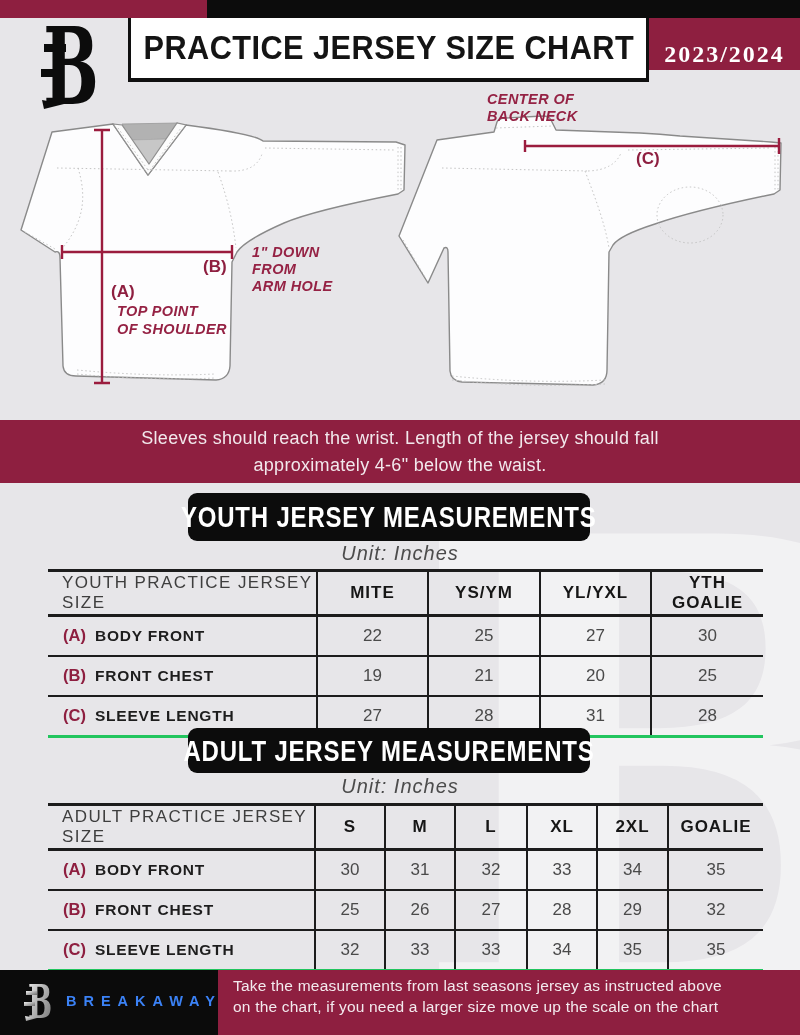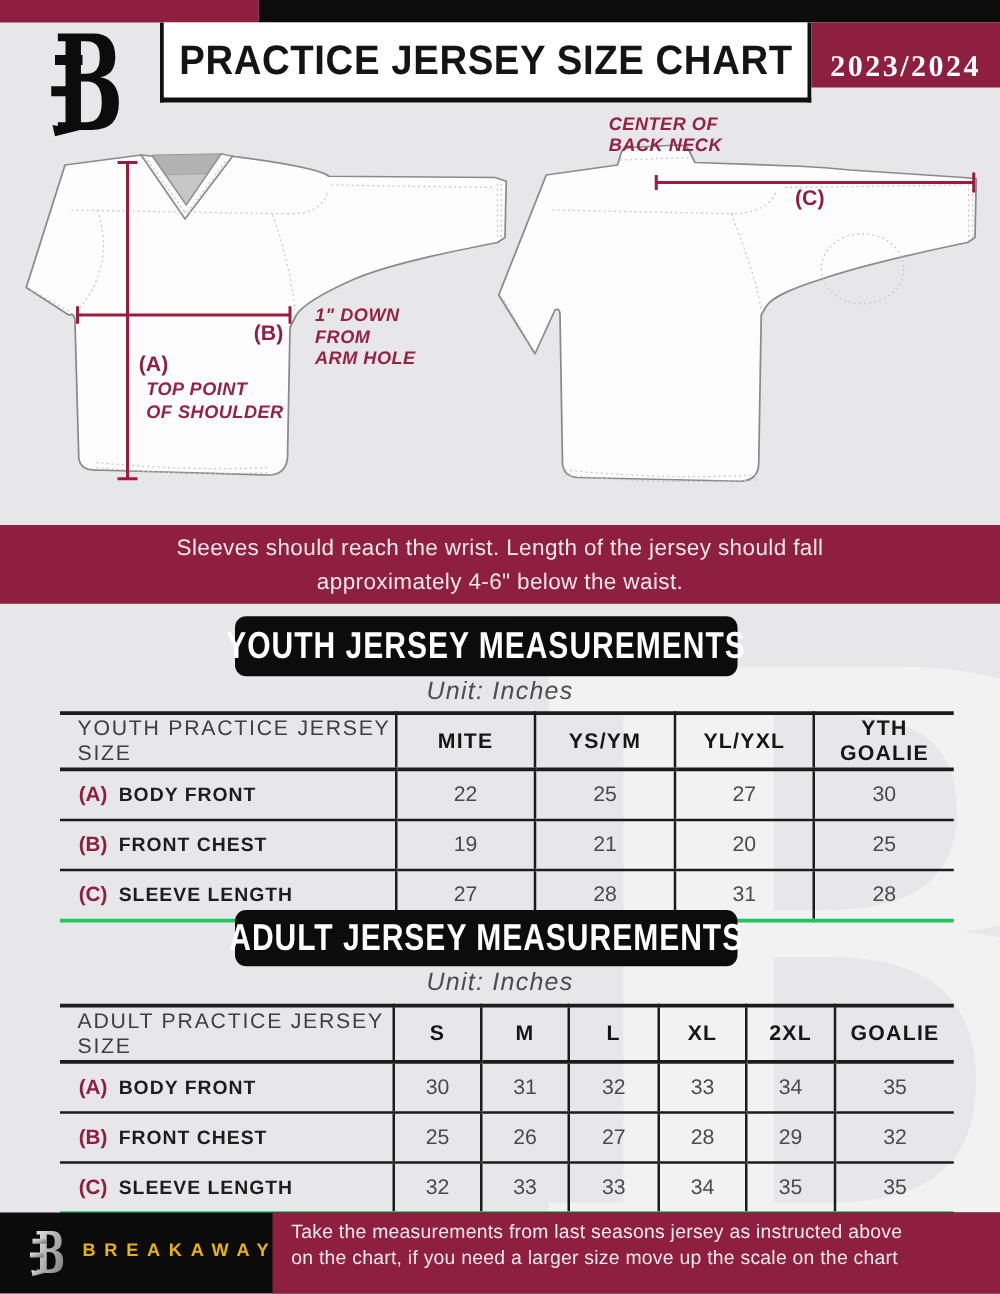--- a/index.html
+++ b/index.html
@@ -85,21 +85,21 @@
   .size-table td{height:36px;border-bottom:2px solid #1c1c1c;
     font-size:17px;color:#4a4a4a;text-align:center;}
   .size-table td+td,.size-table th+th{border-left:2px solid #1c1c1c;}
   .size-table td.label-col{text-align:left;padding-left:15px;}
   .row-key{color:#8e1f40;font-weight:bold;font-size:16.5px;margin-right:9px;}
   .row-label{color:#1d1d1d;font-weight:bold;font-size:15.5px;letter-spacing:.8px;}
   
   .footer{position:absolute;left:0;top:970px;width:800px;height:65px;background:#0b0b0b;z-index:3;}
   .footer-logo{position:absolute;left:24px;top:13px;width:32px;height:38px;}
   .brand{
-    position:absolute;left:66px;top:23px;color:#eab308;
+    position:absolute;left:66px;top:23px;color:#3b82f6;
     font-size:14.5px;font-weight:bold;letter-spacing:7px;white-space:nowrap;
   }
   .footer-note{
     position:absolute;left:218px;top:0;width:670px;height:65px;background:#8e1f40;
     color:#f3eaee;font-size:15.5px;line-height:21px;
     padding:5px 10px 0 15px;box-sizing:border-box;letter-spacing:.2px;
   }
 </style>
 </head>
 <body>

